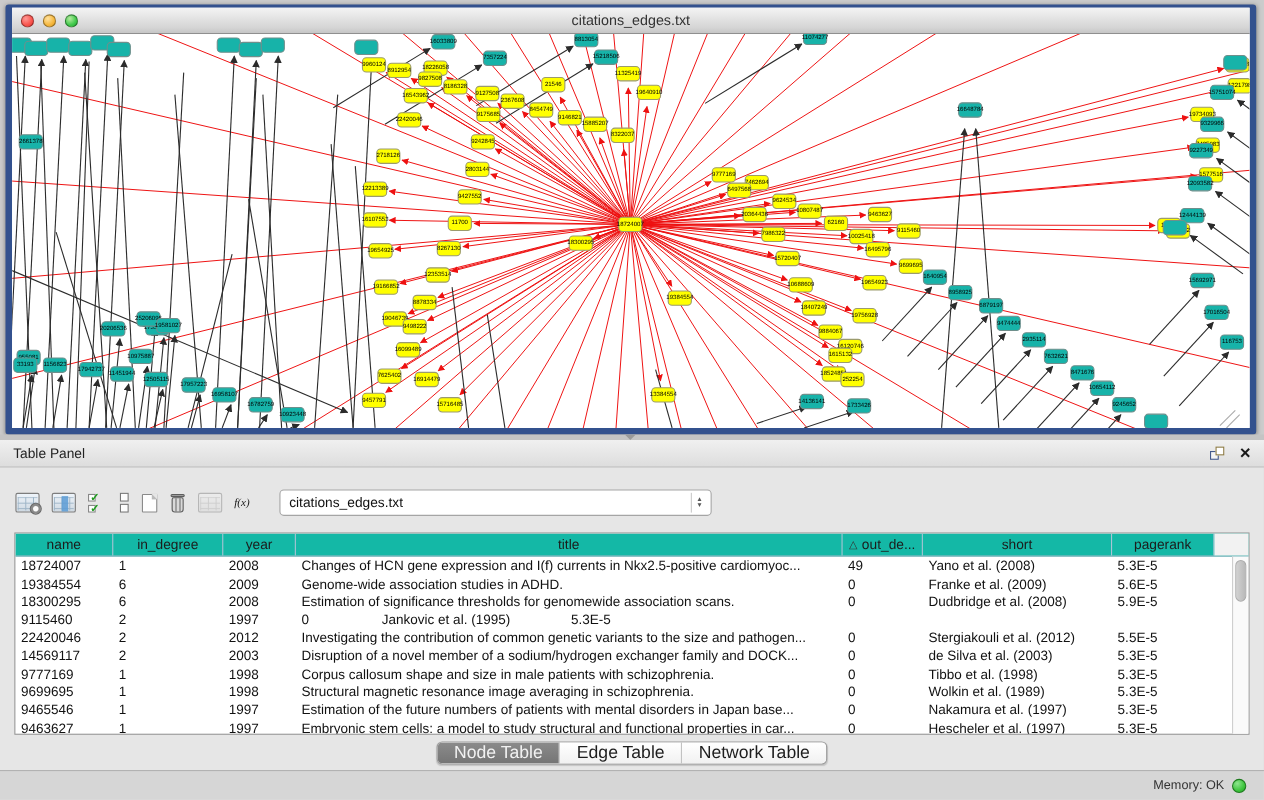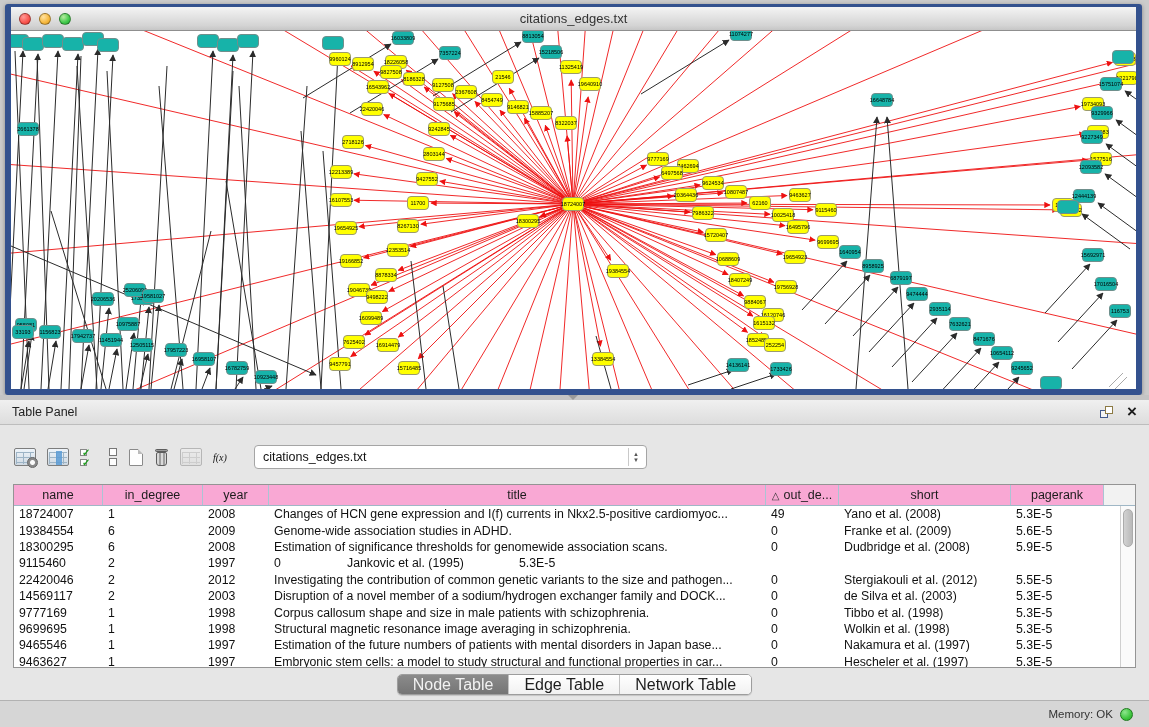--- a/index.html
+++ b/index.html
@@ -68,21 +68,21 @@
     background:repeating-linear-gradient(90deg,#d9d9d9 0 2px,#9f9f9f 2px 4px);}
   .fx-icon{font-family:"Liberation Serif",serif;font-style:italic;font-size:10px;color:#111;margin-right:4px;}
   .combo{width:393px;height:24px;background:#fff;border:1px solid #a5a5a5;border-radius:4px;
     display:flex;align-items:center;font-size:12.5px;color:#111;padding-left:8px;position:relative;margin-left:12px;cursor:pointer;}
   .combo .stepper{position:absolute;right:3px;top:2px;bottom:2px;width:15px;border-left:1px solid #c9c9c9;
     display:flex;flex-direction:column;align-items:center;justify-content:center;color:#555;}
   .combo .stepper span{font-size:6px;line-height:6px;}
 
   .table-wrap{position:absolute;top:84px;left:13px;right:13px;bottom:59px;background:#fff;
     border:1px solid #949494;display:flex;flex-direction:column;overflow:hidden;}
-  .thead{display:flex;flex:0 0 21px;background:#f9a8d4;border-bottom:1px solid #9fb7c6;font-size:12.5px;color:#1c1c1c;}
+  .thead{display:flex;flex:0 0 21px;background:#14b8a6;border-bottom:1px solid #9fb7c6;font-size:12.5px;color:#1c1c1c;}
   .th{display:flex;align-items:center;justify-content:center;border-right:1px solid #aac4d4;height:100%;}
   .th .sortglyph{font-size:10px;margin-right:4px;color:#333;}
   .th.filler{border-right:none;background:#f2f2f2;flex:1;}
   .tbody{flex:1;position:relative;font-size:12.3px;color:#111;}
   .trow{display:flex;height:16.4px;align-items:center;cursor:default;}
   .td{padding-left:5px;white-space:nowrap;overflow:hidden;height:100%;display:flex;align-items:center;}
   .c0{width:89px;}.c1{width:100px;}.c2{width:66px;}.c3{width:497px;}.c4{width:73px;}.c5{width:172px;}.c6{width:93px;}
   .vscroll{position:absolute;right:0;top:0;bottom:0;width:15px;background:#fafafa;border-left:1px solid #cfcfcf;}
   .vscroll .thumb{position:absolute;left:2px;right:2px;top:3px;height:38px;border-radius:7px;
     background:linear-gradient(90deg,#d2d2d2,#b9b9b9);border:1px solid #ababab;}
@@ -591,21 +591,21 @@
             <div class="td c4">0</div>
             <div class="td c5">Tibbo et al. (1998)</div>
             <div class="td c6">5.3E-5</div>
           </div>
           <div class="trow">
             <div class="td c0">9699695</div>
             <div class="td c1">1</div>
             <div class="td c2">1998</div>
             <div class="td c3">Structural magnetic resonance image averaging in schizophrenia.</div>
             <div class="td c4">0</div>
-            <div class="td c5">Wolkin et al. (1998)</div>
+            <div class="td c5">Wolkin et al. (1989)</div>
             <div class="td c6">5.3E-5</div>
           </div>
           <div class="trow">
             <div class="td c0">9465546</div>
             <div class="td c1">1</div>
             <div class="td c2">1997</div>
             <div class="td c3">Estimation of the future numbers of patients with mental disorders in Japan base...</div>
             <div class="td c4">0</div>
             <div class="td c5">Nakamura et al. (1997)</div>
             <div class="td c6">5.3E-5</div>

